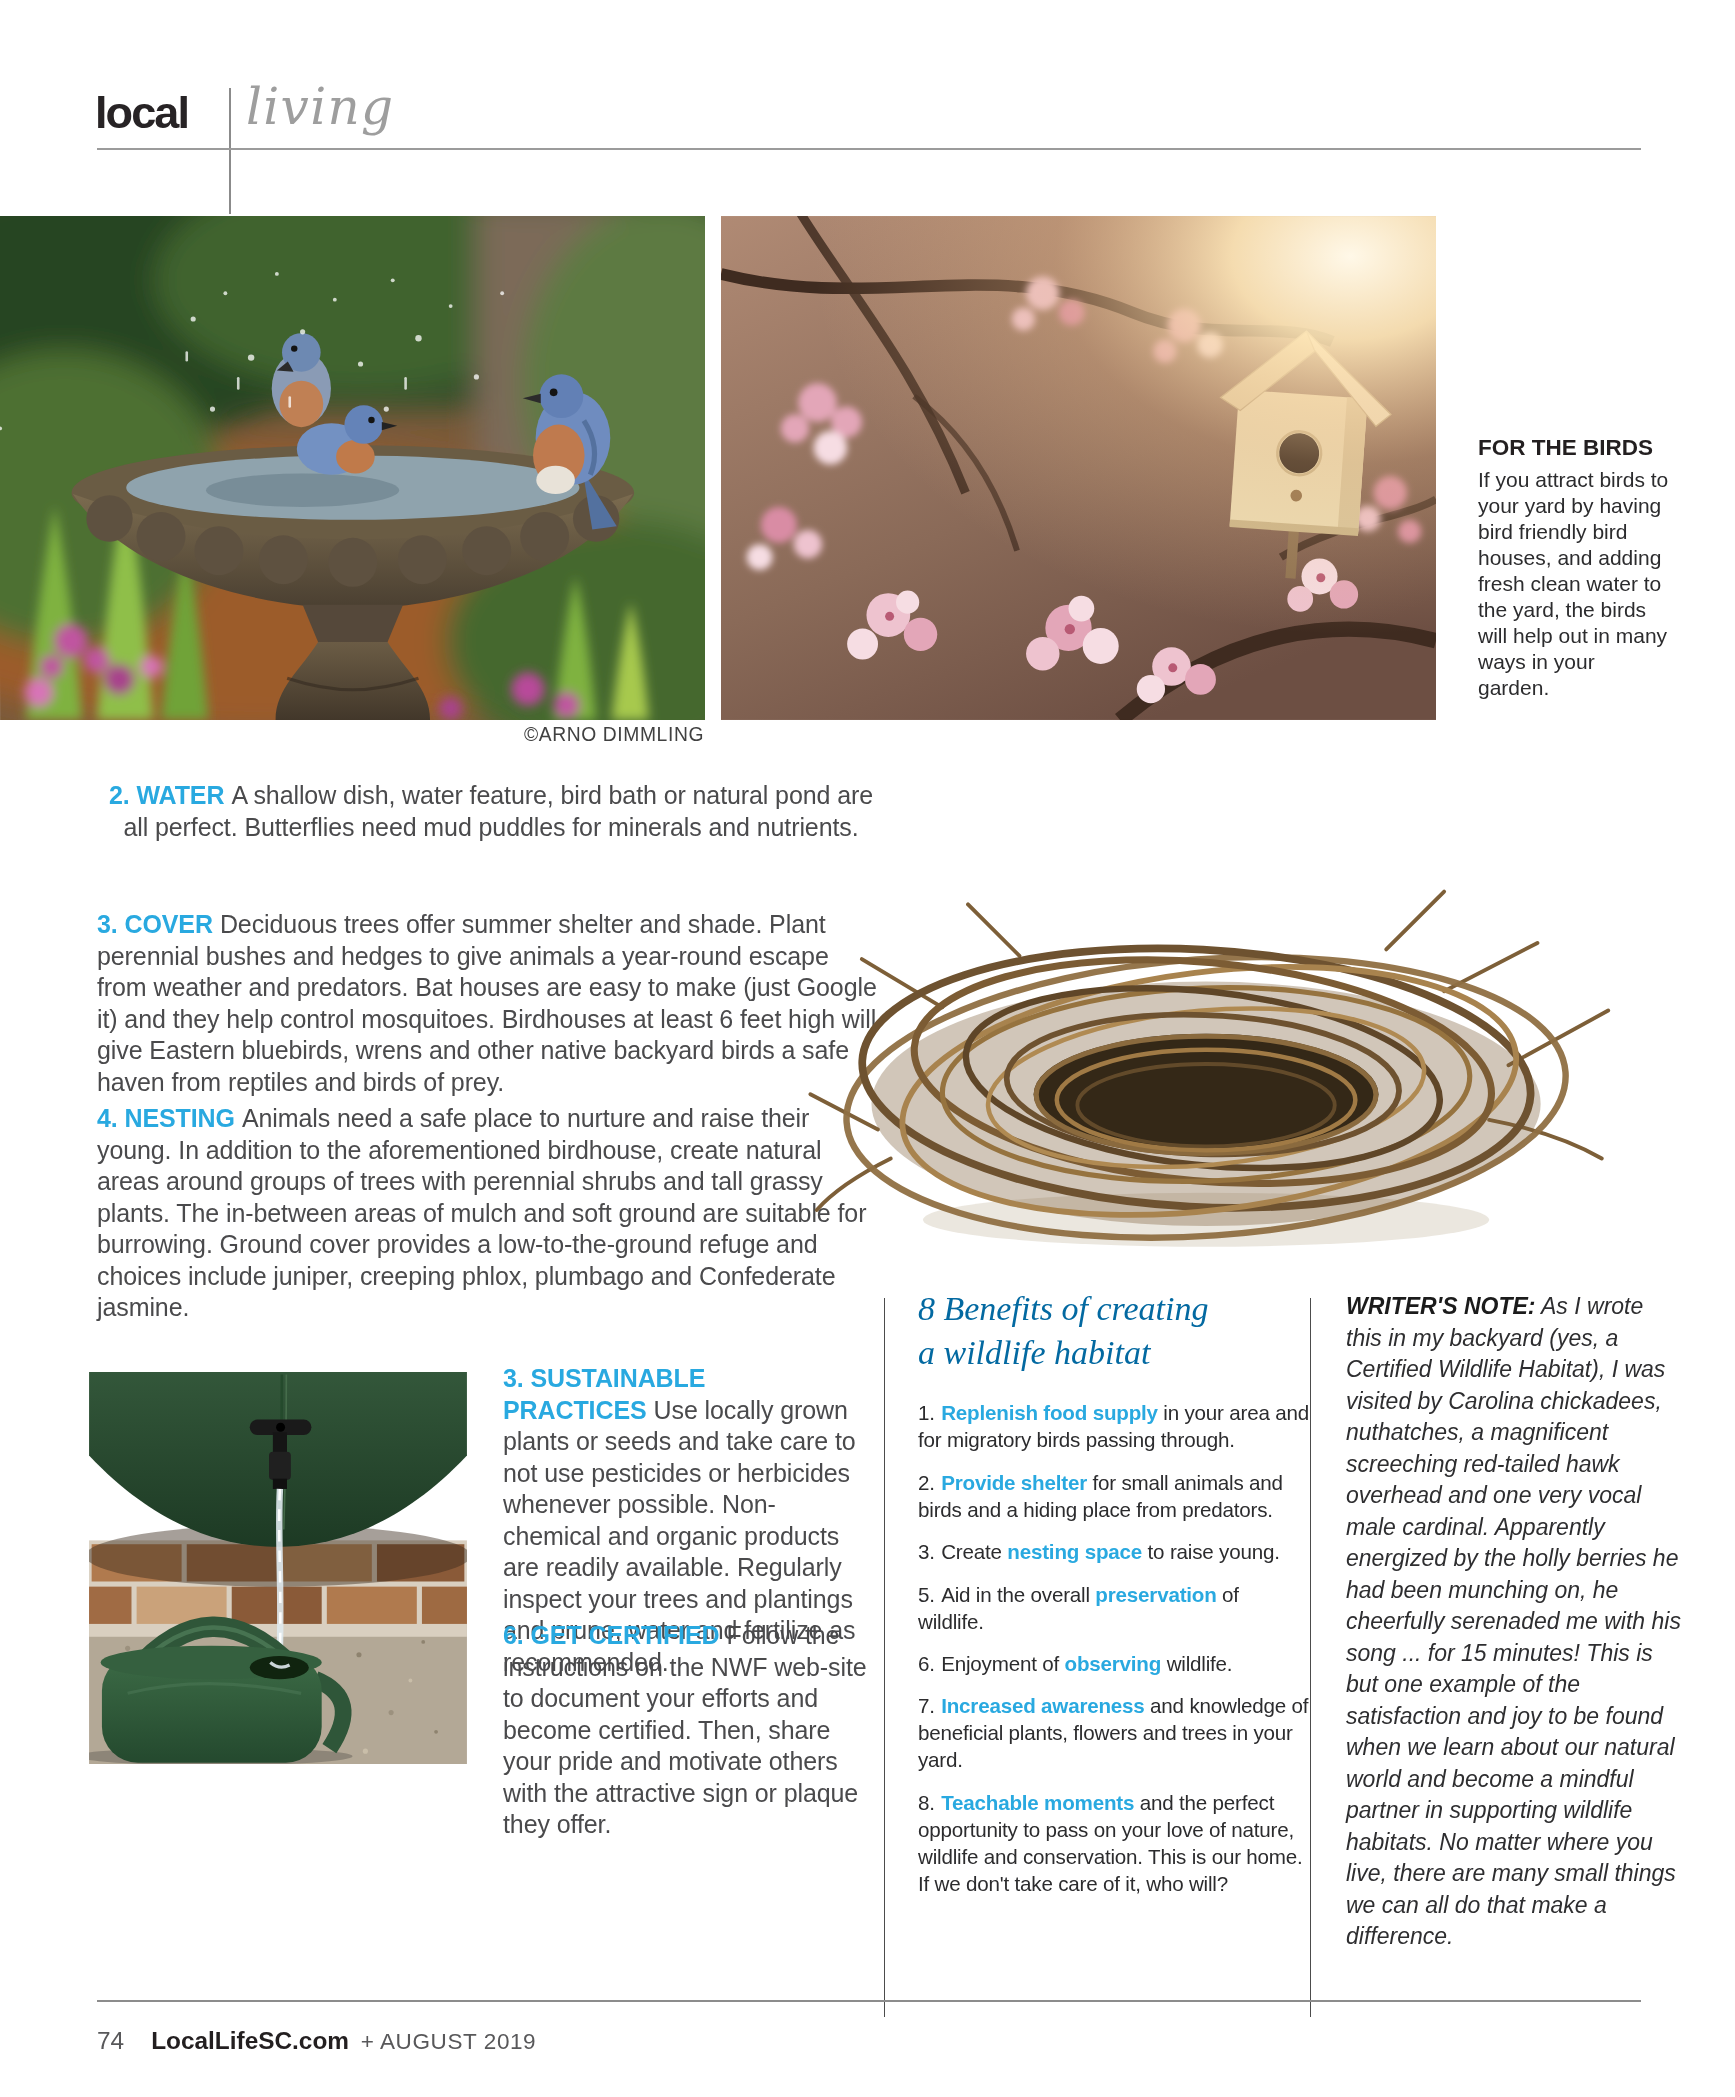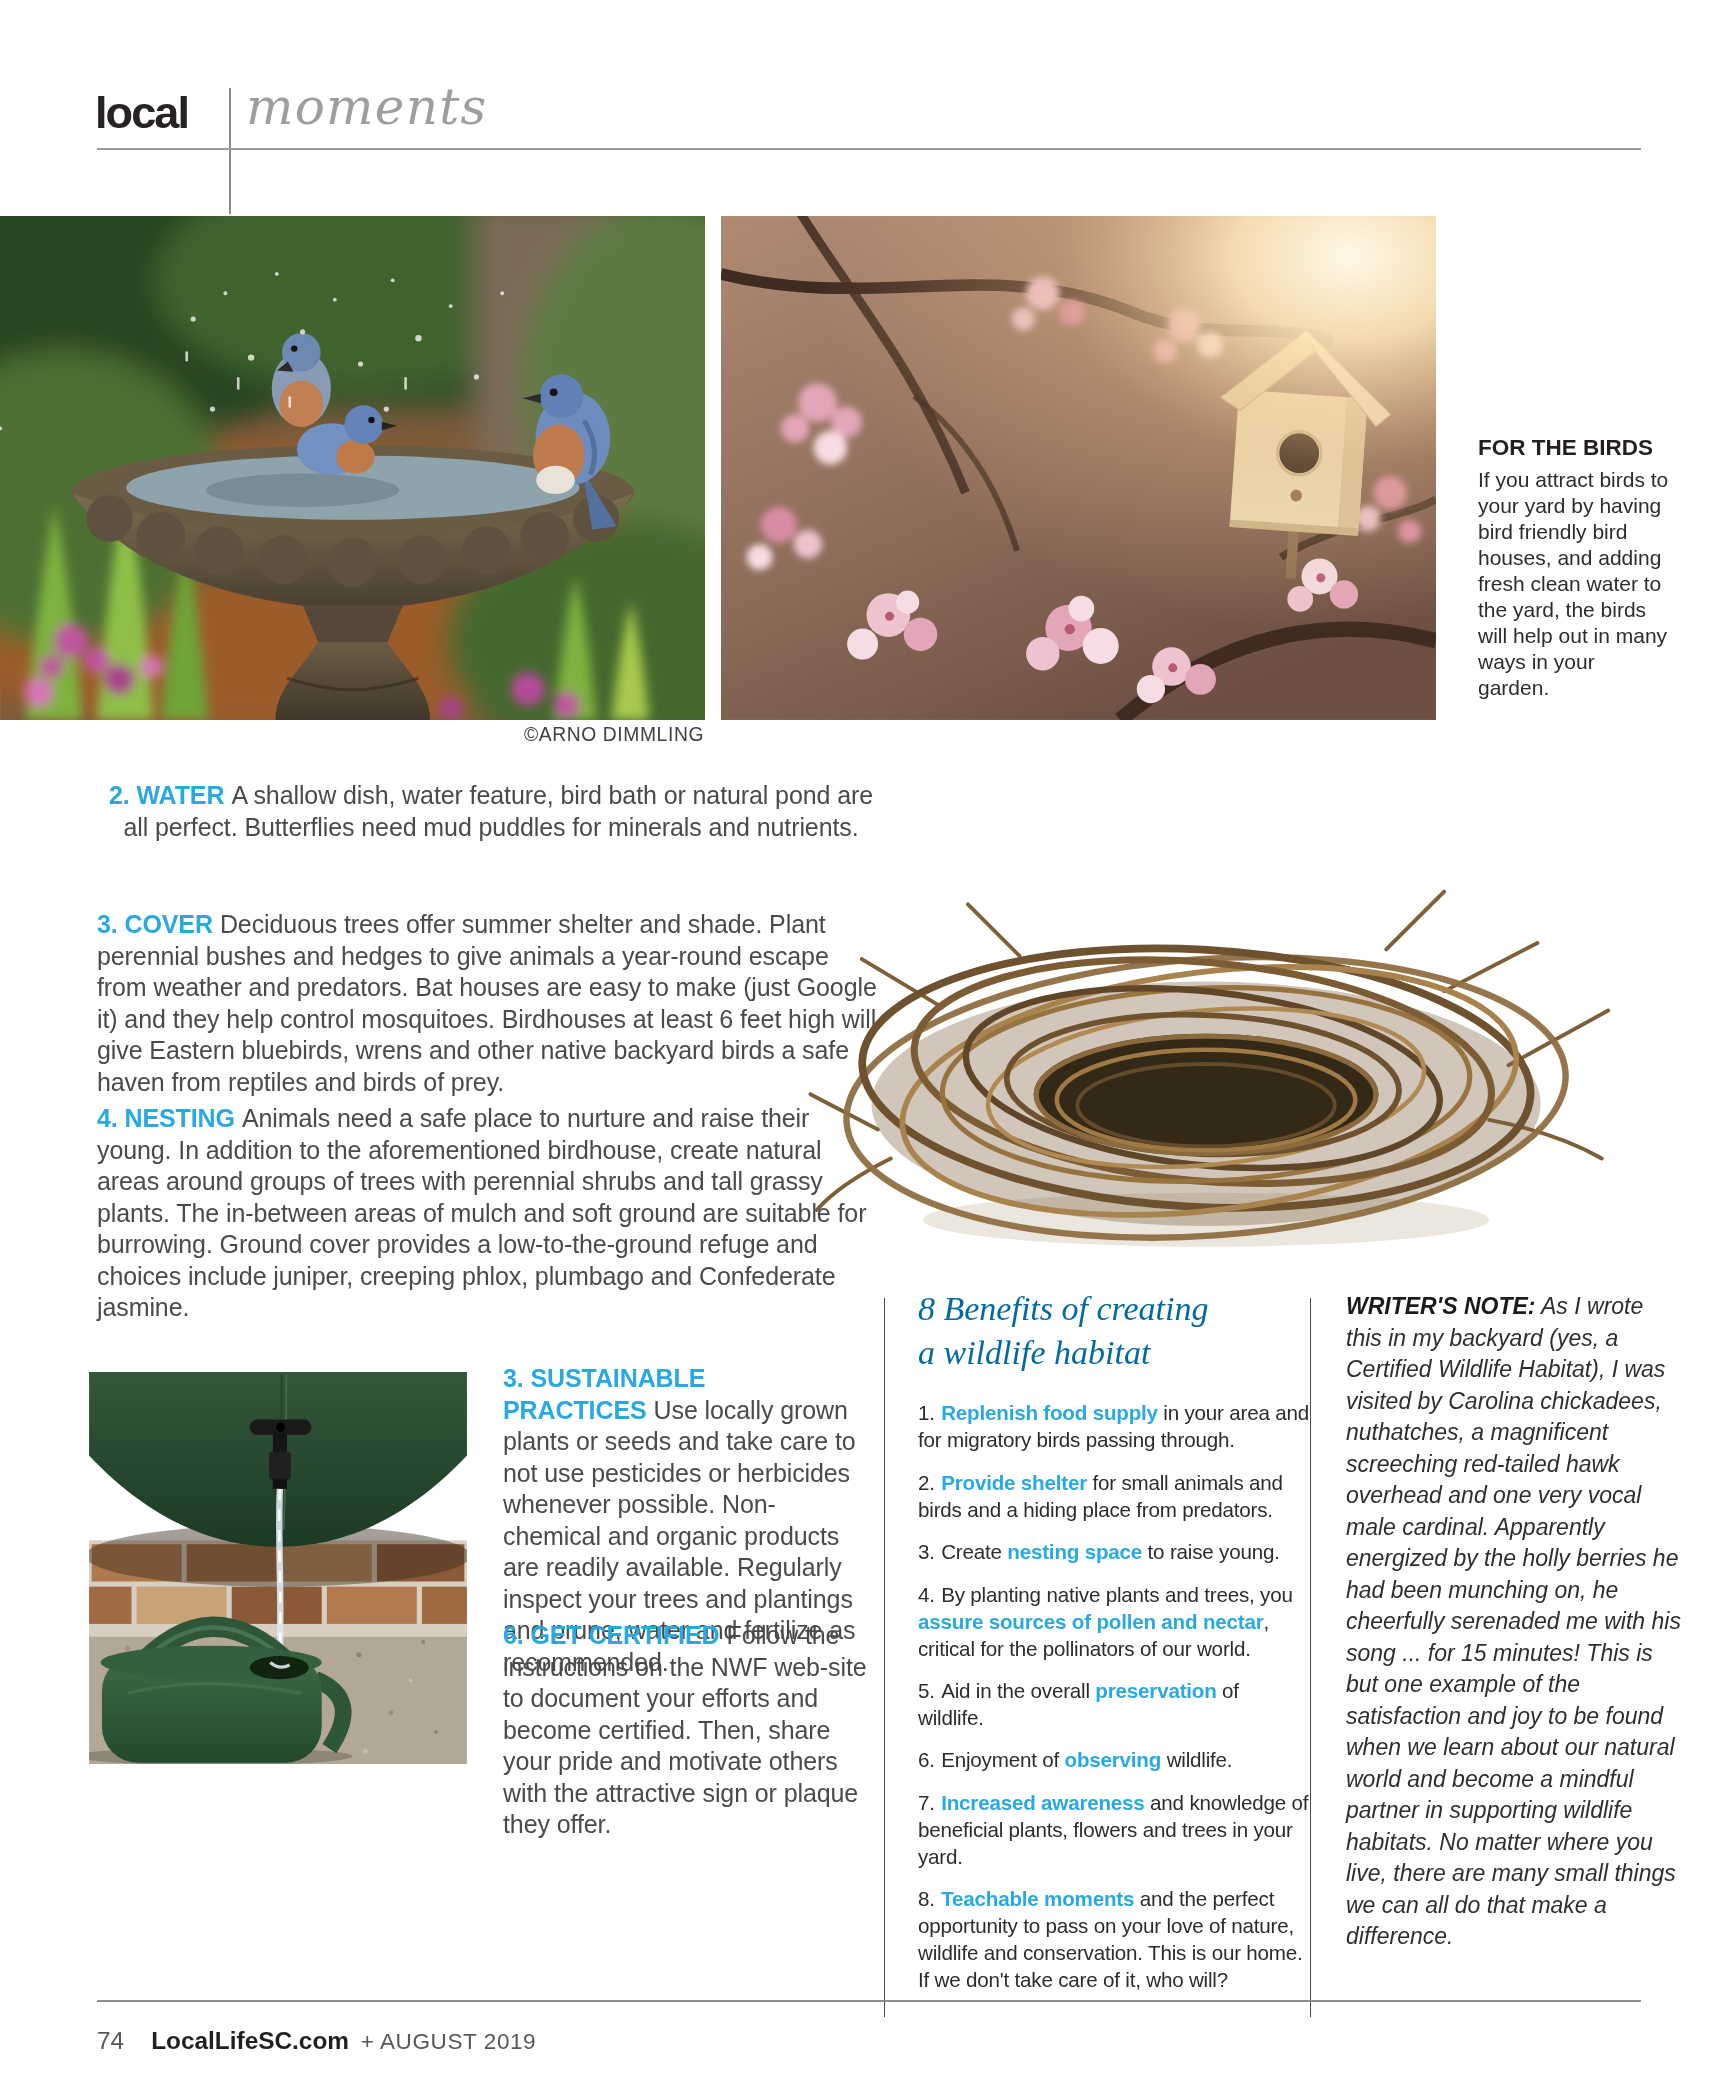--- a/index.html
+++ b/index.html
@@ -33,21 +33,21 @@
   .footer .site{font-weight:bold;color:#231f20;margin:0 11.6px 0 27px;}
   .footer .issue{font-size:22.5px;letter-spacing:0.6px;}
   .divider{width:1.3px;background:#4c4c4c;}
   svg{display:block;}
 </style>
 </head>
 <body>
 
 <div class="abs brand" style="left:95px;top:90px;">local</div>
 <div class="abs vrule" style="left:229px;top:88px;height:126px;"></div>
-<div class="abs script" style="left:246px;top:82px;">moments</div>
+<div class="abs script" style="left:246px;top:82px;">living</div>
 <div class="abs hrule" style="left:97px;top:148px;width:1544px;"></div>
 
 <div class="abs" style="left:0;top:216px;width:705px;height:504px;">
 <svg width="705" height="504" viewBox="0 0 1095 783">
   <defs>
     <filter id="b22" x="-40%" y="-40%" width="180%" height="180%">
           <feGaussianBlur stdDeviation="22"></feGaussianBlur>
         </filter>
     <filter id="b8" x="-40%" y="-40%" width="180%" height="180%">
           <feGaussianBlur stdDeviation="8"></feGaussianBlur>
@@ -379,21 +379,20 @@
 <div class="abs divider" style="left:884px;top:1298px;height:719px;"></div>
 <div class="abs divider" style="left:1310px;top:1298px;height:719px;"></div>
 
 <div class="abs" style="left:918px;top:1287px;width:392px;">
   <p class="b-title"><span>8 Benefits of creating</span><br>
   <span>a wildlife habitat</span></p>
   <div class="blist" style="margin-top:24.4px;">
     <p><span class="bnum">1.</span><span></span><span class="hl">Replenish food supply</span><span> in your area and for migratory birds passing through.</span></p>
     <p><span class="bnum">2.</span><span></span><span class="hl">Provide shelter</span><span> for small animals and birds and a hiding place from predators.</span></p>
     <p><span class="bnum">3.</span><span>Create </span><span class="hl">nesting space</span><span> to raise young.</span></p>
-    <p><span class="bnum">4.</span><span>By planting native plants and trees, you </span><span class="hl">assure sources of pollen and nectar</span><span>, critical for the pollinators of our world.</span></p>
     <p><span class="bnum">5.</span><span>Aid in the overall </span><span class="hl">preservation</span><span> of wildlife.</span></p>
     <p><span class="bnum">6.</span><span>Enjoyment of </span><span class="hl">observing</span><span> wildlife.</span></p>
     <p><span class="bnum">7.</span><span></span><span class="hl">Increased awareness</span><span> and knowledge of beneficial plants, flowers and trees in your yard.</span></p>
     <p><span class="bnum">8.</span><span></span><span class="hl">Teachable moments</span><span> and the perfect opportunity to pass on your love of nature, wildlife and conservation. This is our home. If we don't take care of it, who will?</span></p>
   </div>
 </div>
 
 <p class="wnote abs" style="left:1346px;top:1291px;width:338px;">
   <span class="wn-label">WRITER'S NOTE:</span><span> As I wrote this in my backyard (yes, a Certified Wildlife Habitat), I was visited by Carolina chickadees, nuthatches, a magnificent screeching red-tailed hawk overhead and one very vocal male cardinal. Apparently energized by the holly berries he had been munching on, he cheerfully serenaded me with his song ... for 15 minutes! This is but one example of the satisfaction and joy to be found when we learn about our natural world and become a mindful partner in supporting wildlife habitats. No matter where you live, there are many small things we can all do that make a difference.</span>
 </p>

